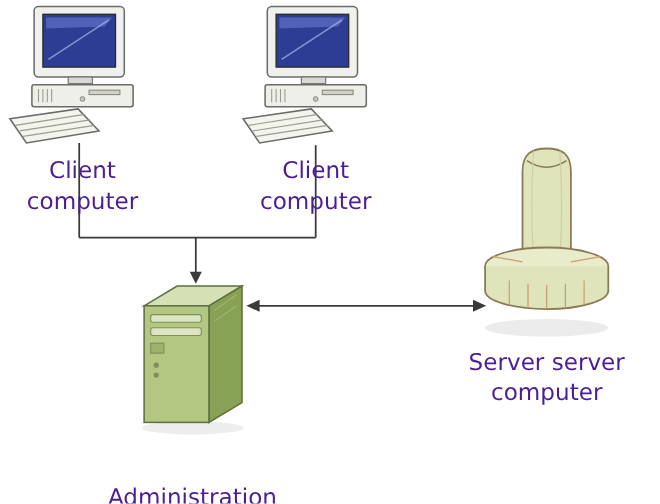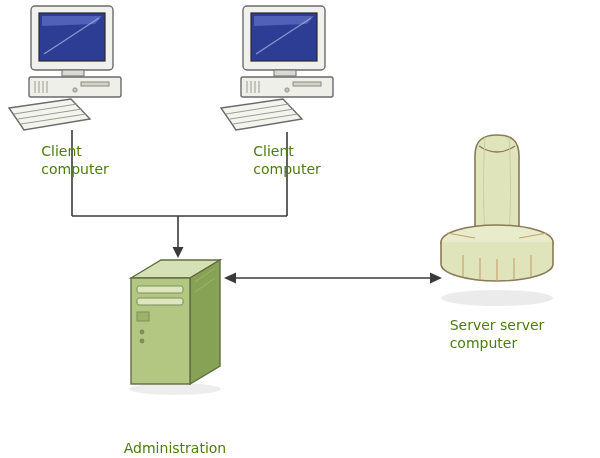--- a/index.html
+++ b/index.html
@@ -6,21 +6,21 @@
   .canvas{
     position:relative;
     width:600px;height:458px;
     background:#ffffff;
     font-family:"DejaVu Sans","Liberation Sans",sans-serif;
     overflow:hidden;
   }
   .connector-layer{position:absolute;left:0;top:0;width:600px;height:458px;pointer-events:none;}
   .node{position:absolute;display:flex;flex-direction:column;align-items:center;}
   .node-label{
-    font-size:14px;color:#4d7c0f;line-height:1.32;
+    font-size:21px;color:#4c1d95;text-align:center;line-height:1.32;
     margin-top:8px;white-space:nowrap;
   }
   .node-label span{display:block;}
   .icon-wrap{display:block;line-height:0;}
 </style>
 </head>
 <body>
 
 <div class="canvas">
 

